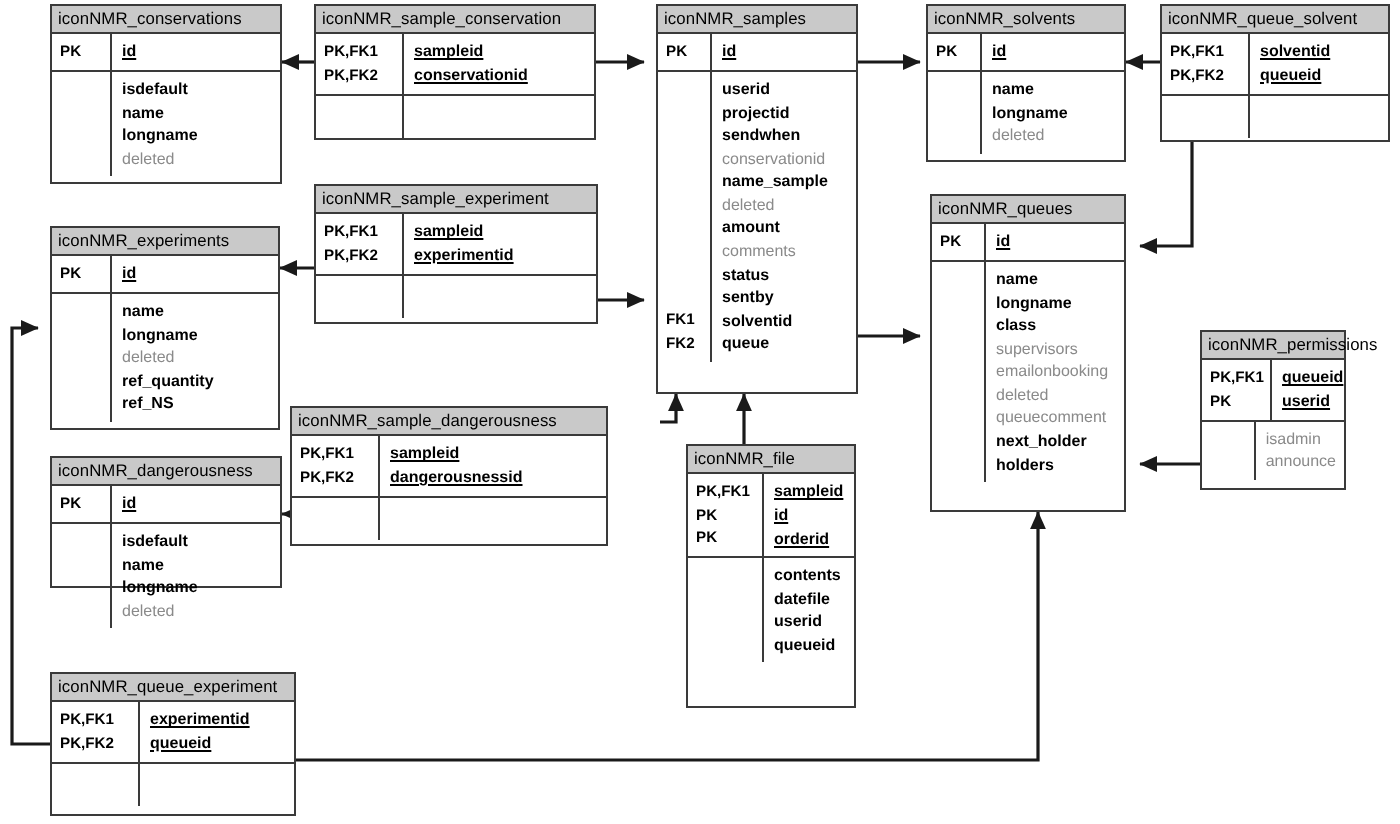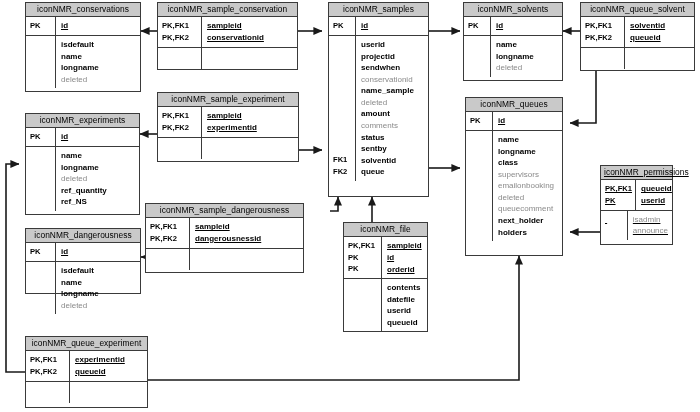--- a/index.html
+++ b/index.html
@@ -27,21 +27,21 @@
   .entity {
     position: absolute;
     border: 1px solid #3a3a3a;
     background: #ffffff;
     box-sizing: border-box;
     z-index: 2;
   }
   .ent-title {
     background: #c9c9c9;
     border-bottom: 1px solid #3a3a3a;
-    text-align: center;
+    text-align: left;
     font-size: 8.4px;
     color: #000000;
     padding: 2px 3px 2.5px 3px;
     line-height: 1.05;
     letter-spacing: 0.05px;
     white-space: nowrap;
   }
   .ent-section {
     display: flex;
     align-items: stretch;
@@ -314,21 +314,21 @@
         <span class="fld opt">supervisors</span>
         <span class="fld opt">emailonbooking</span>
         <span class="fld opt">deleted</span>
         <span class="fld opt">queuecomment</span>
         <span class="fld req">next_holder</span>
         <span class="fld req">holders</span>
       </div>
     </div>
   </div>
 
-  <div class="entity" style="left:600px; top:165px; width:73px; height:80px;text-decoration:underline;">
+  <div class="entity" style="left:600px; top:165px; width:73px; height:80px;">
     <div class="ent-title">iconNMR_permissions</div>
     <div class="ent-section sec-keys">
       <div class="col-key" style="width:42px;">
         <span class="kline">PK,FK1</span>
         <span class="kline">PK</span>
       </div>
       <div class="col-field">
         <span class="fld pk">queueid</span>
         <span class="fld pk">userid</span>
       </div>
@@ -374,21 +374,21 @@
         <span class="fld pk">sampleid</span>
         <span class="fld pk">dangerousnessid</span>
       </div>
     </div>
     <div class="ent-section sec-attrs">
       <div class="col-key empty-row" style="width:44px;">&nbsp;</div>
       <div class="col-field empty-row">&nbsp;</div>
     </div>
   </div>
 
-  <div class="entity" style="left:343px; top:222px; width:85px; height:110px;">
+  <div class="entity" style="left:343px; top:222px; width:85px; height:132px;">
     <div class="ent-title">iconNMR_file</div>
     <div class="ent-section sec-keys">
       <div class="col-key" style="width:38px;">
         <span class="kline">PK,FK1</span>
         <span class="kline">PK</span>
         <span class="kline">PK</span>
       </div>
       <div class="col-field">
         <span class="fld pk">sampleid</span>
         <span class="fld pk">id</span>

